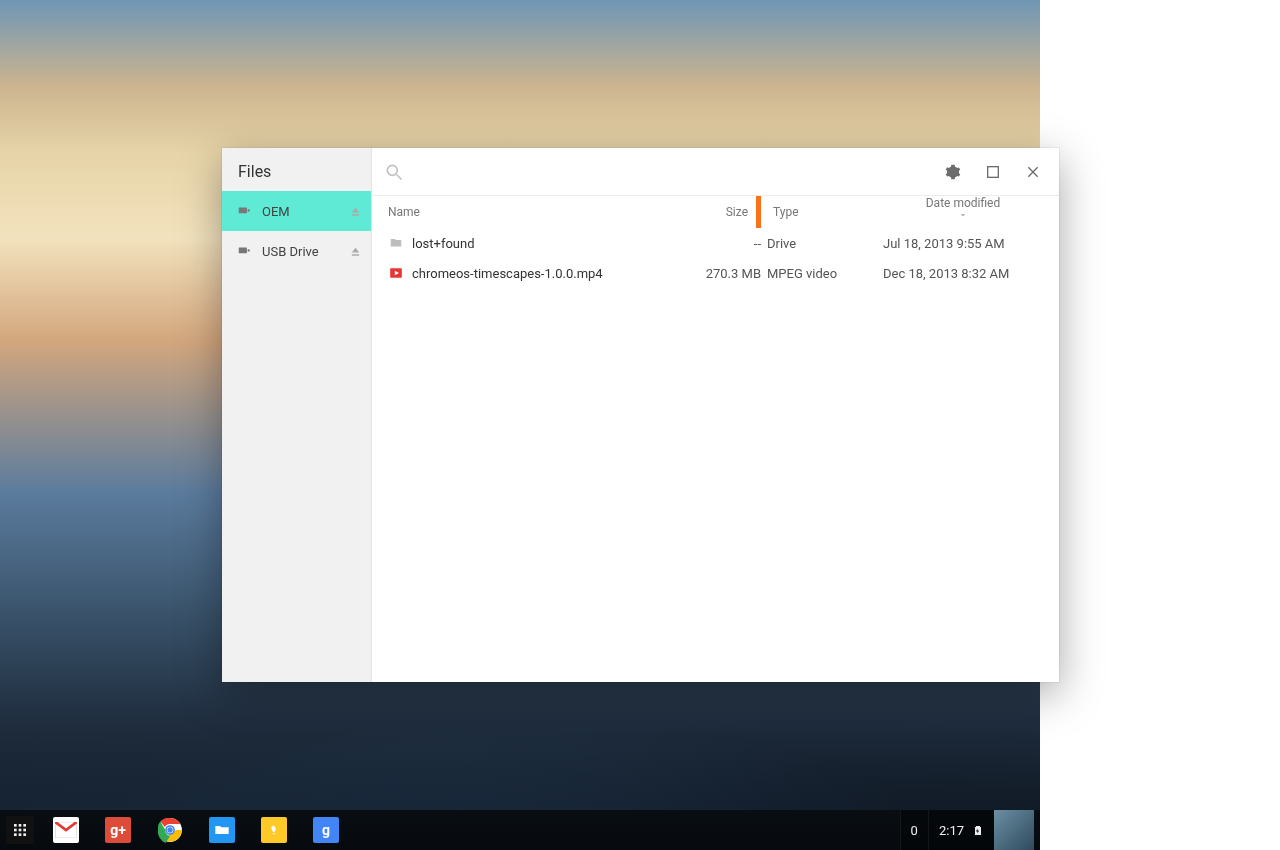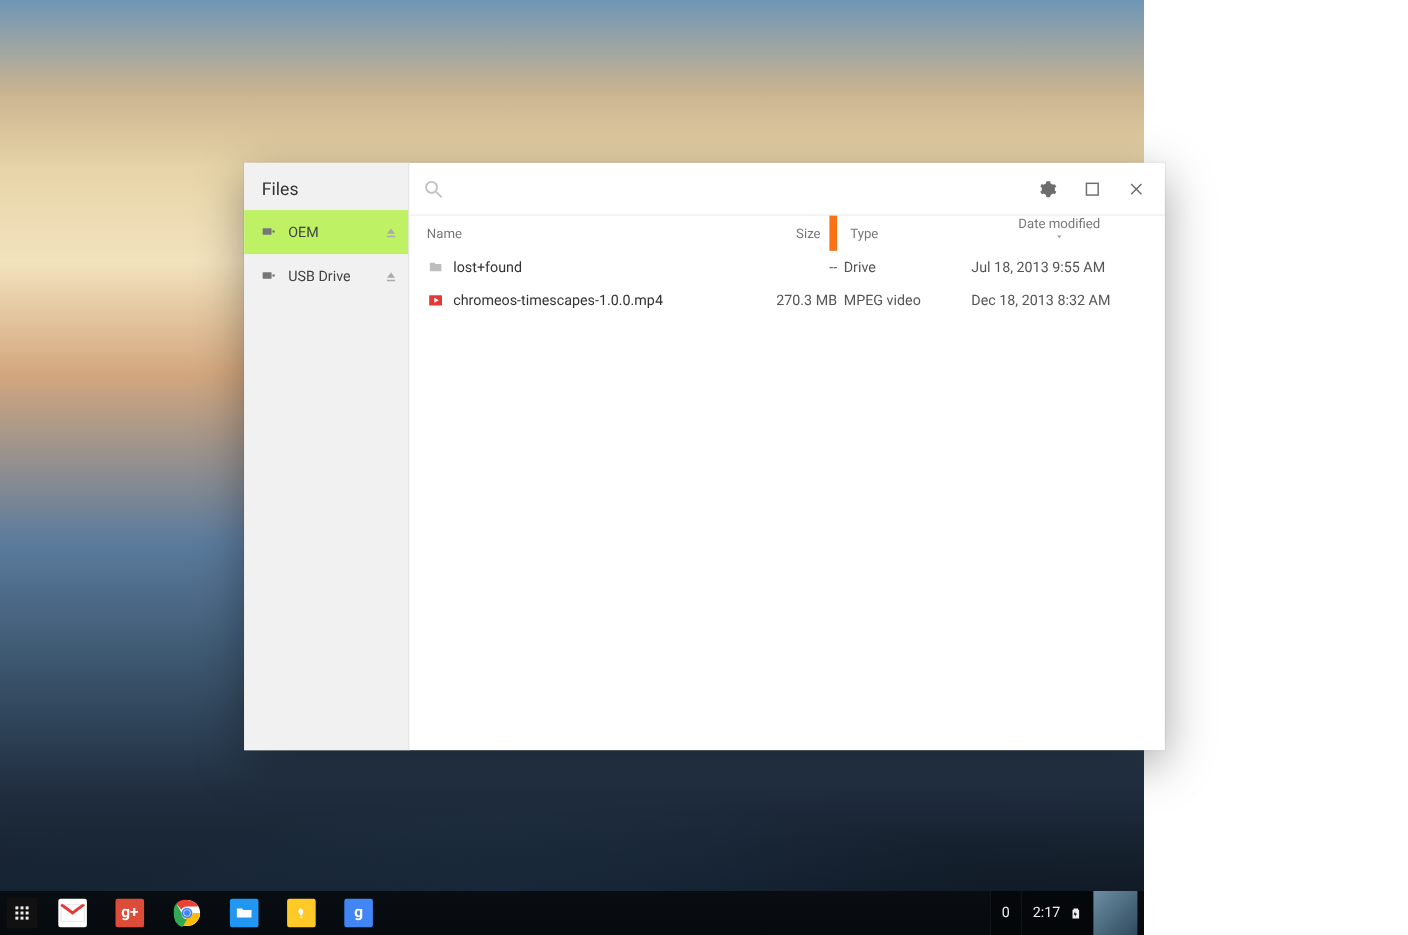--- a/index.html
+++ b/index.html
@@ -50,21 +50,21 @@
   padding: 14px 16px 10px 16px;
   font-size: 16px; color: #333; font-weight: 400;
 }
 .side-item {
   display: flex; align-items: center;
   height: 40px; padding: 0 14px;
   font-size: 13px; color: #424242;
   position: relative;
   cursor: pointer;
 }
-.side-item.active { background: #bef264; }
+.side-item.active { background: #5eead4; }
 .side-ico {
   width: 16px; height: 14px; margin-right: 10px;
   display: inline-flex; align-items: center; justify-content: center;
 }
 .side-ico svg { width: 16px; height: 14px; fill: #777; }
 .eject {
   position: absolute; right: 10px; top: 50%; transform: translateY(-50%);
   width: 12px; height: 12px; display: inline-flex; align-items:center; justify-content:center;
 }
 .eject svg { width: 11px; height: 11px; fill: #aaa; }
@@ -84,21 +84,21 @@
   grid-template-columns: 1fr 90px 110px 160px;
   align-items: center;
   padding: 0 16px;
   column-gap: 6px;
 }
 .header-row {
   height: 32px;
   font-size: 12px; color: #777;
 }
 .header-row .cell { display:flex; align-items:center; height:100%;text-align:center; }
-.header-row .size { justify-content:flex-end; border-right: 7px solid #f97316; padding-right: 8px; }
+.header-row .size { justify-content:flex-end; border-right: 5px solid #f97316; padding-right: 8px; }
 .header-row .type { padding-left: 6px; }
 .header-row .date { display:flex; align-items:center; gap:0;flex-direction:column; }
 .header-row .name { border-right: 1px solid rgba(0,0,0,0); }
 .header-row .name, .header-row .size, .header-row .type, .header-row .date { cursor:pointer; }
 
 .row { height: 30px; font-size: 13px; color: #333; }
 .row .name { display:flex; align-items:center; gap:8px;text-align:right; }
 .row .size { text-align: right; color: #555; }
 .row .type { color: #555; }
 .row .date { color: #555; }

